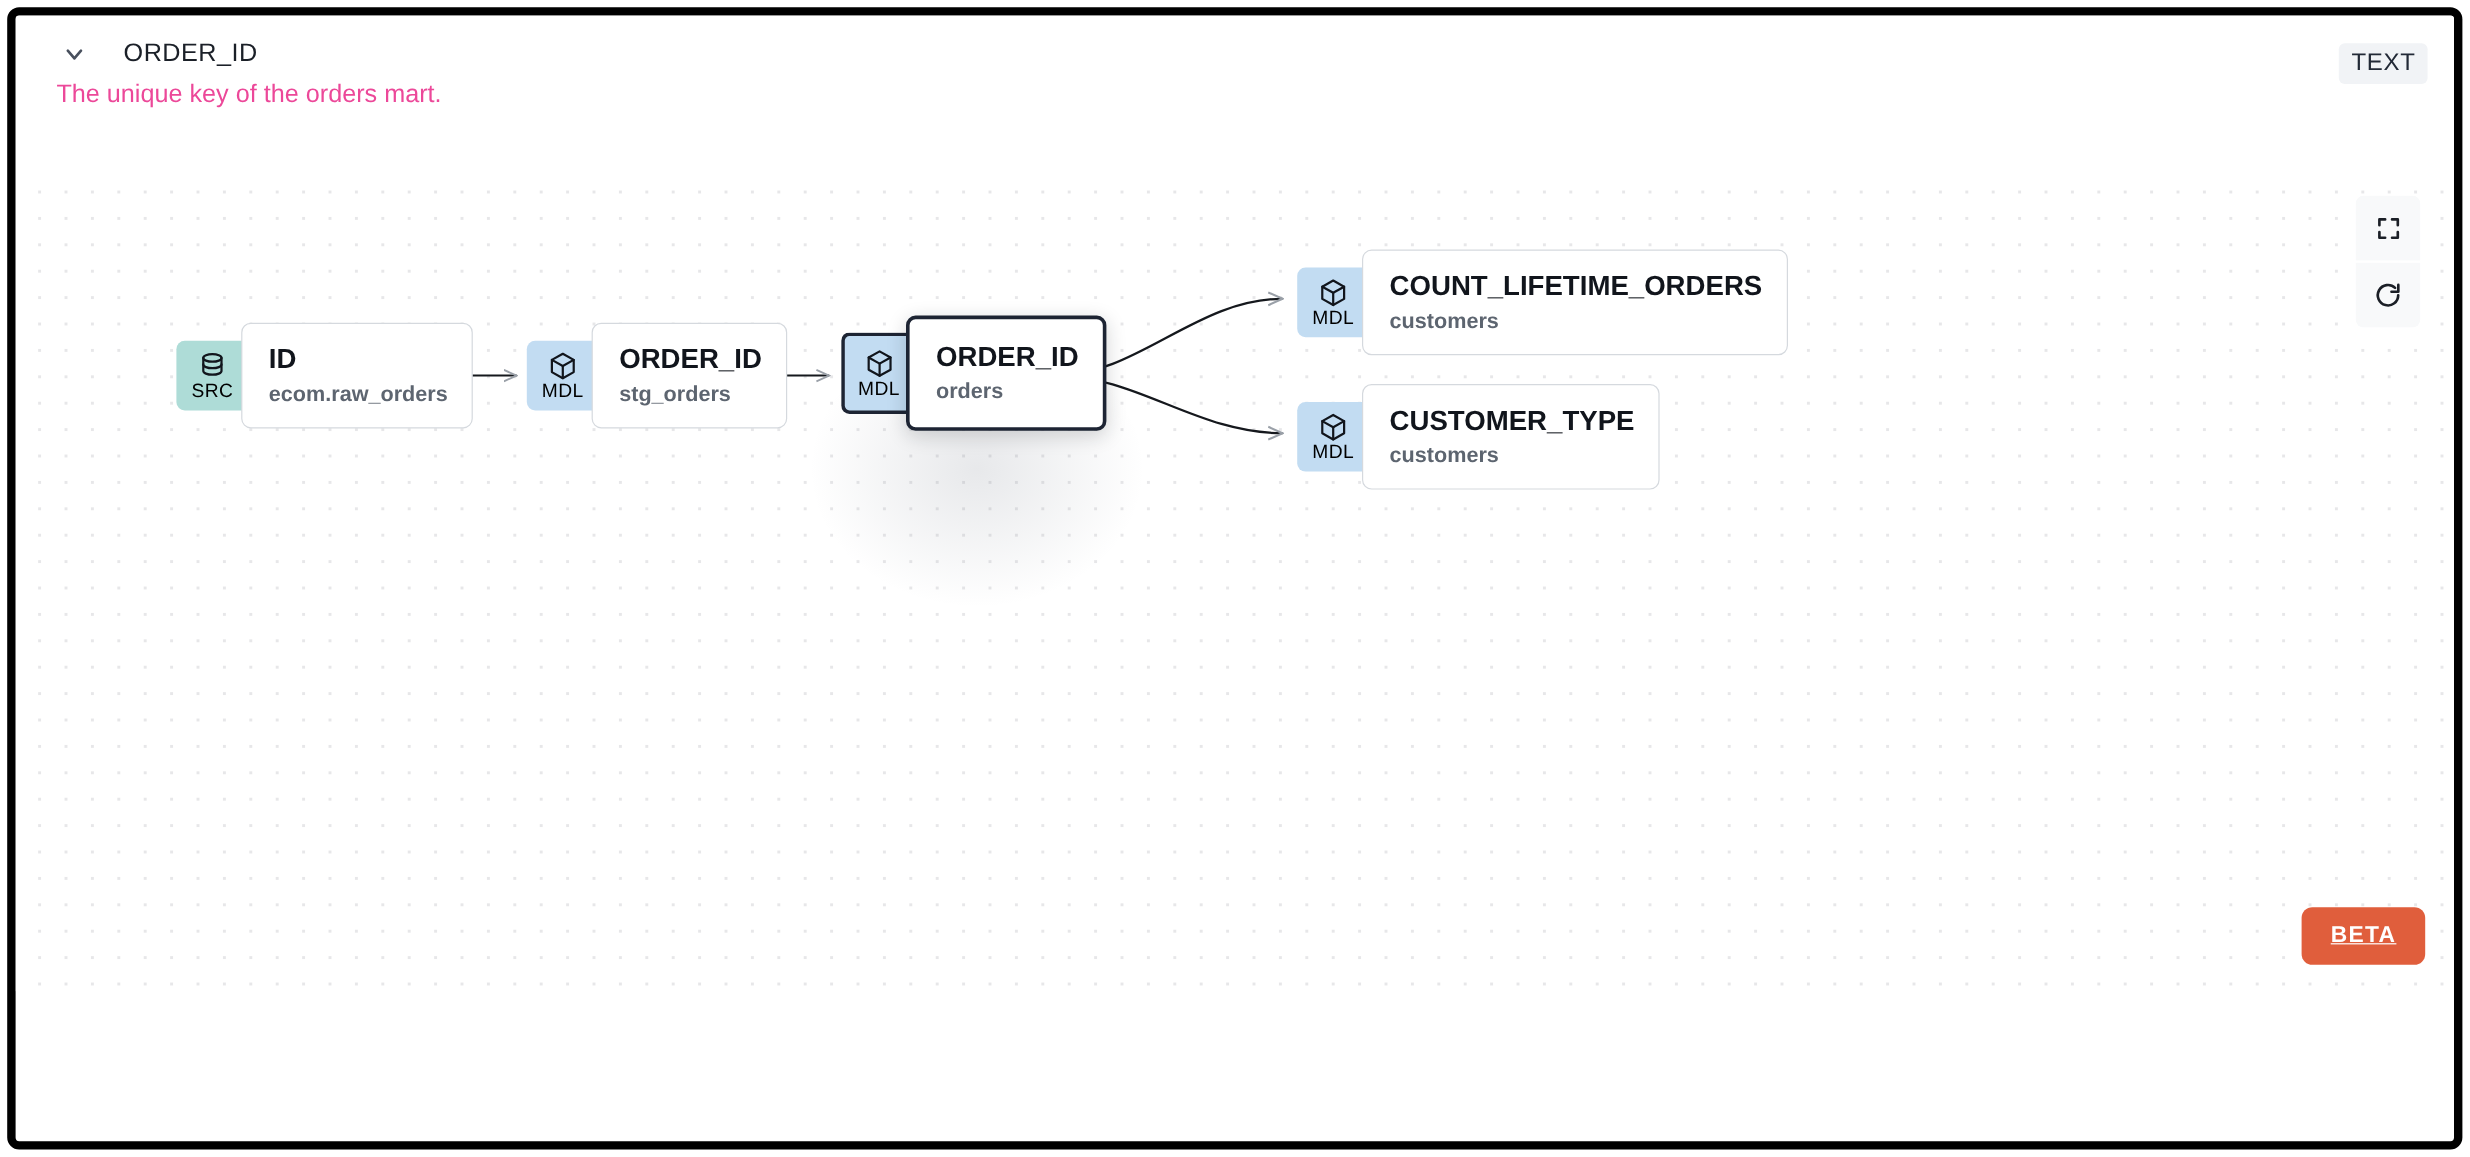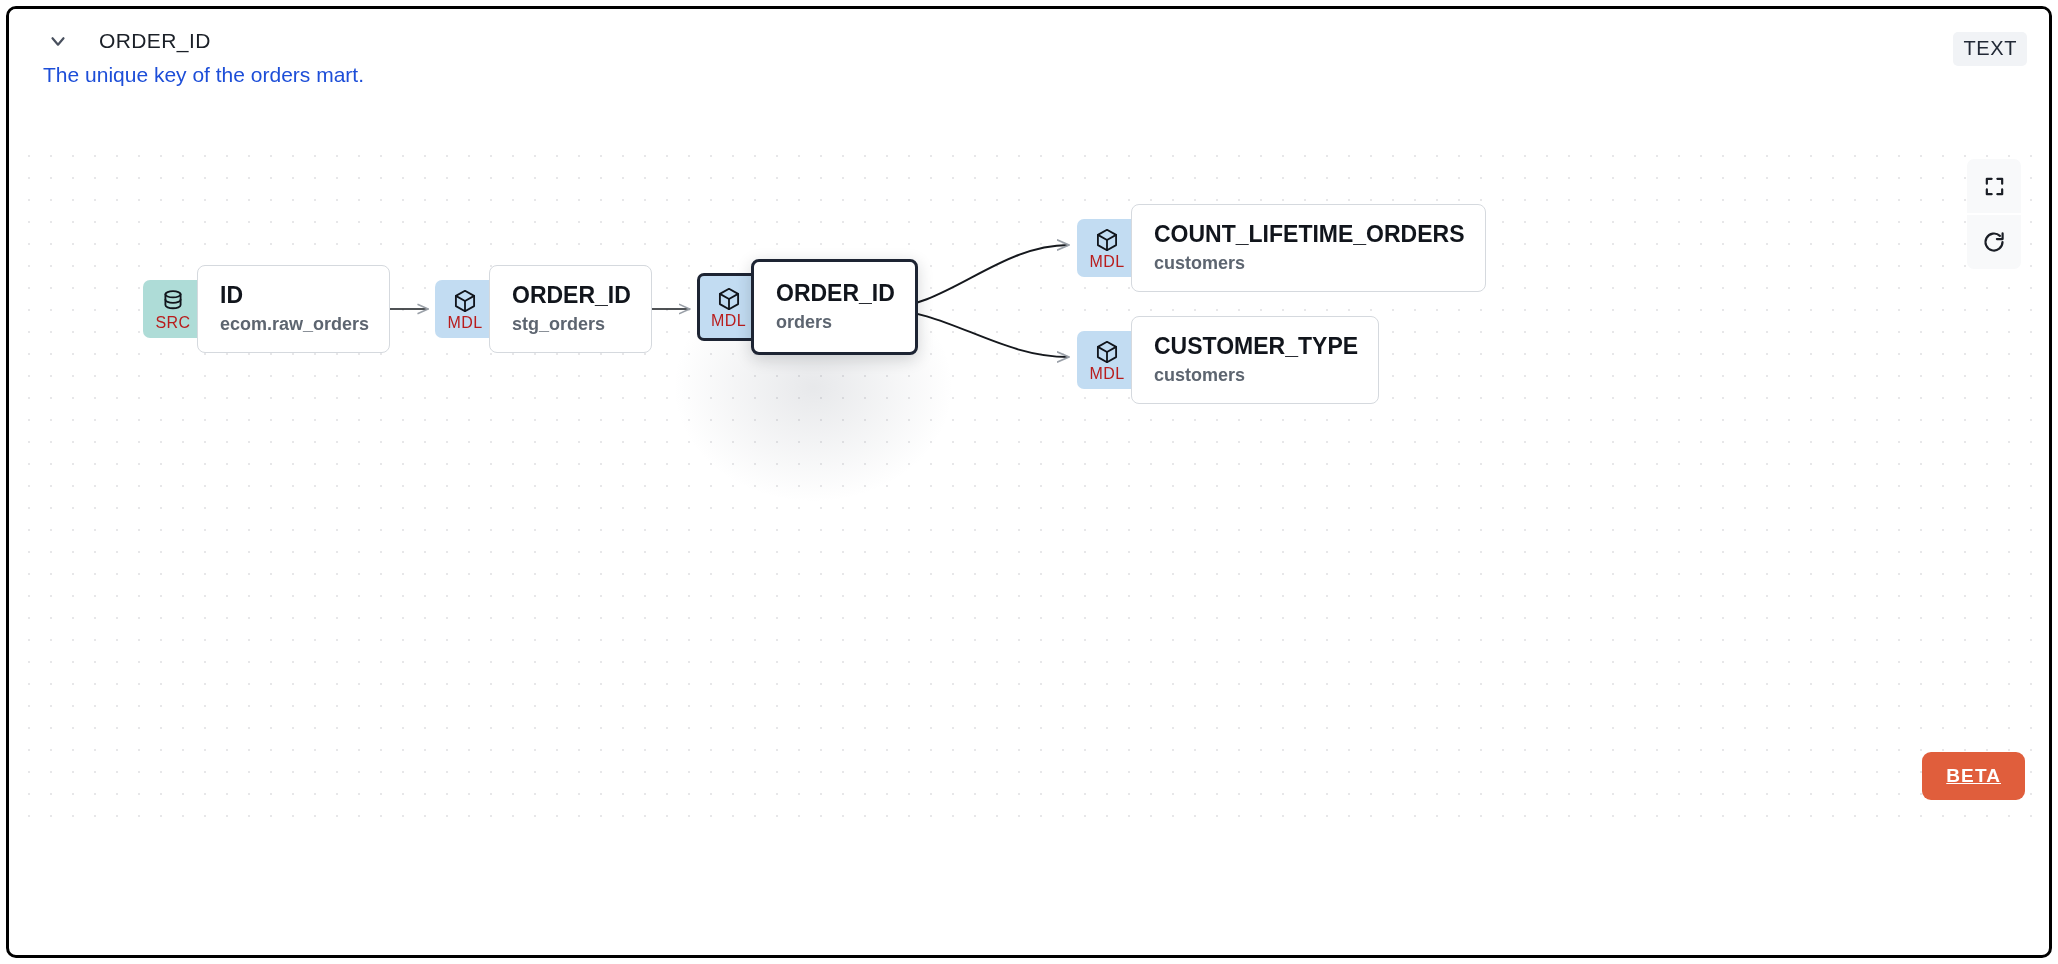--- a/index.html
+++ b/index.html
@@ -18,21 +18,21 @@
   }
 
   .card {
     position: absolute;
     left: 6px;
     top: 6px;
     width: 2046px;
     height: 952px;
     box-sizing: border-box;
     background: #ffffff;
-    border: 3px solid #000000;
+    border: 7px solid #000000;
     border-radius: 10px;
     overflow: hidden;
   }
 
   
   .header {
     position: relative;
     height: 128px;
     background: #ffffff;
     box-sizing: border-box;
@@ -70,21 +70,21 @@
     color: #222936;
     font-size: 20px;
     letter-spacing: 0.6px;
     padding: 5px 10px 6px 10px;
     border-radius: 5px;
     white-space: nowrap;
   }
   .col-desc {
     padding: 16px 0 0 34px;
     font-size: 21px;
-    color: #1d4ed8;
+    color: #ec4899;
     font-weight: 400;
   }
 
   
   .tests {
     background: #f7f9fb;
     border-top: 1px solid #eceff3;
     border-bottom: 1px solid #e3e6ea;
     padding: 18px 0 20px 0;
     box-sizing: border-box;
@@ -148,21 +148,21 @@
     align-self: center;
     height: 58px;
     position: relative;
     z-index: 1;
   }
   .node-badge.src { background: #aedcd7; }
   .node-badge.mdl { background: #c2dcf2; }
   .node-badge svg { display: block; }
   .node-badge .kind {
     font-size: 16px;
-    color: #b91c1c;
+    color: #000000;
     letter-spacing: 0.4px;
     margin-top: 1px;
     line-height: 1;
   }
   .node-body {
     background: #ffffff;
     border: 1px solid #d5d9de;
     border-radius: 8px;
     margin-left: -6px;
     padding: 16px 20px 16px 22px;

